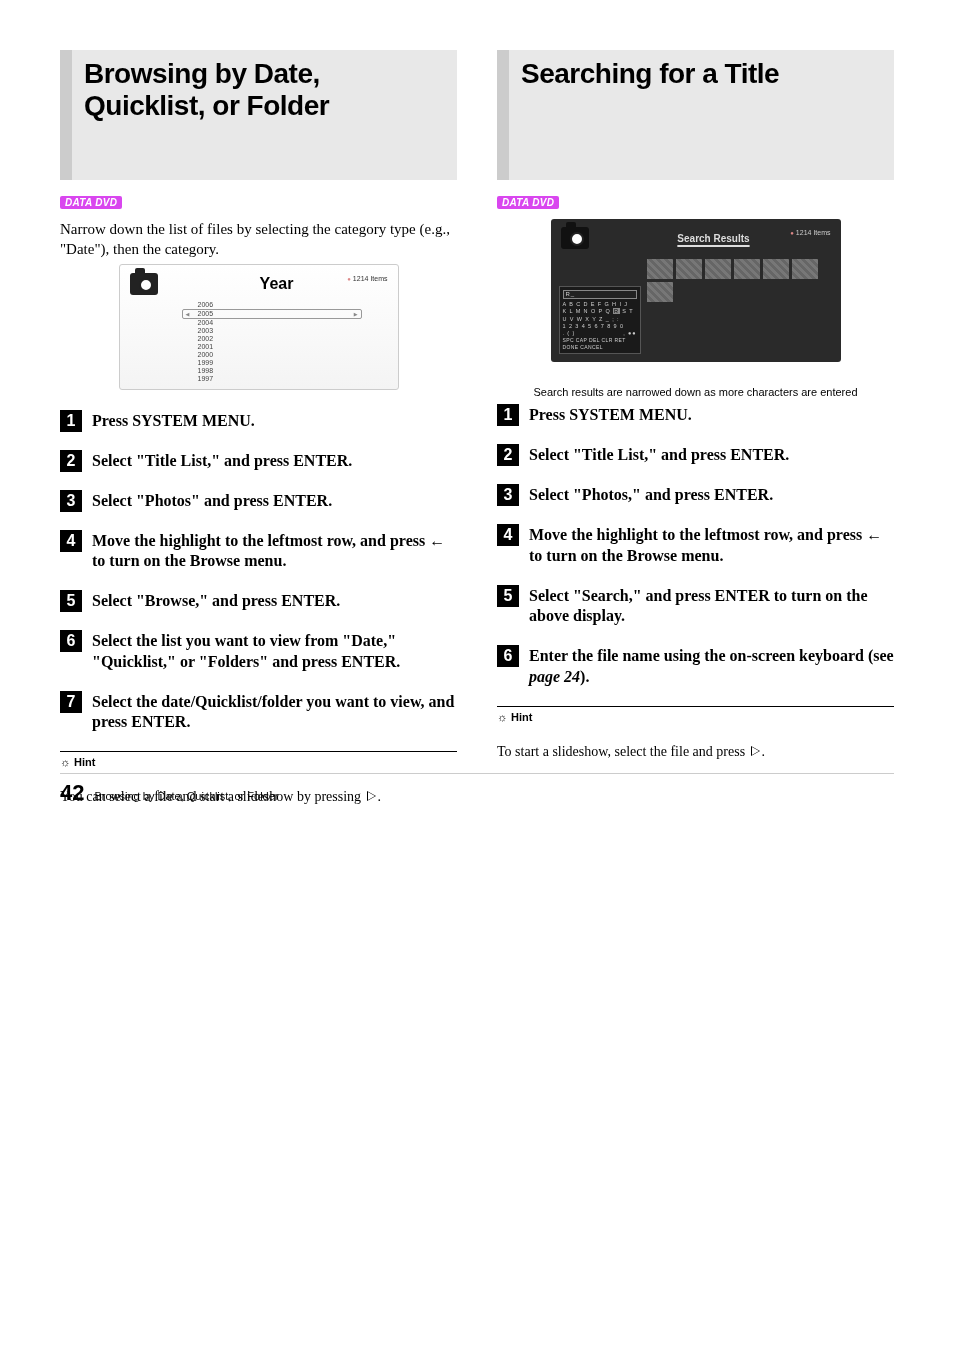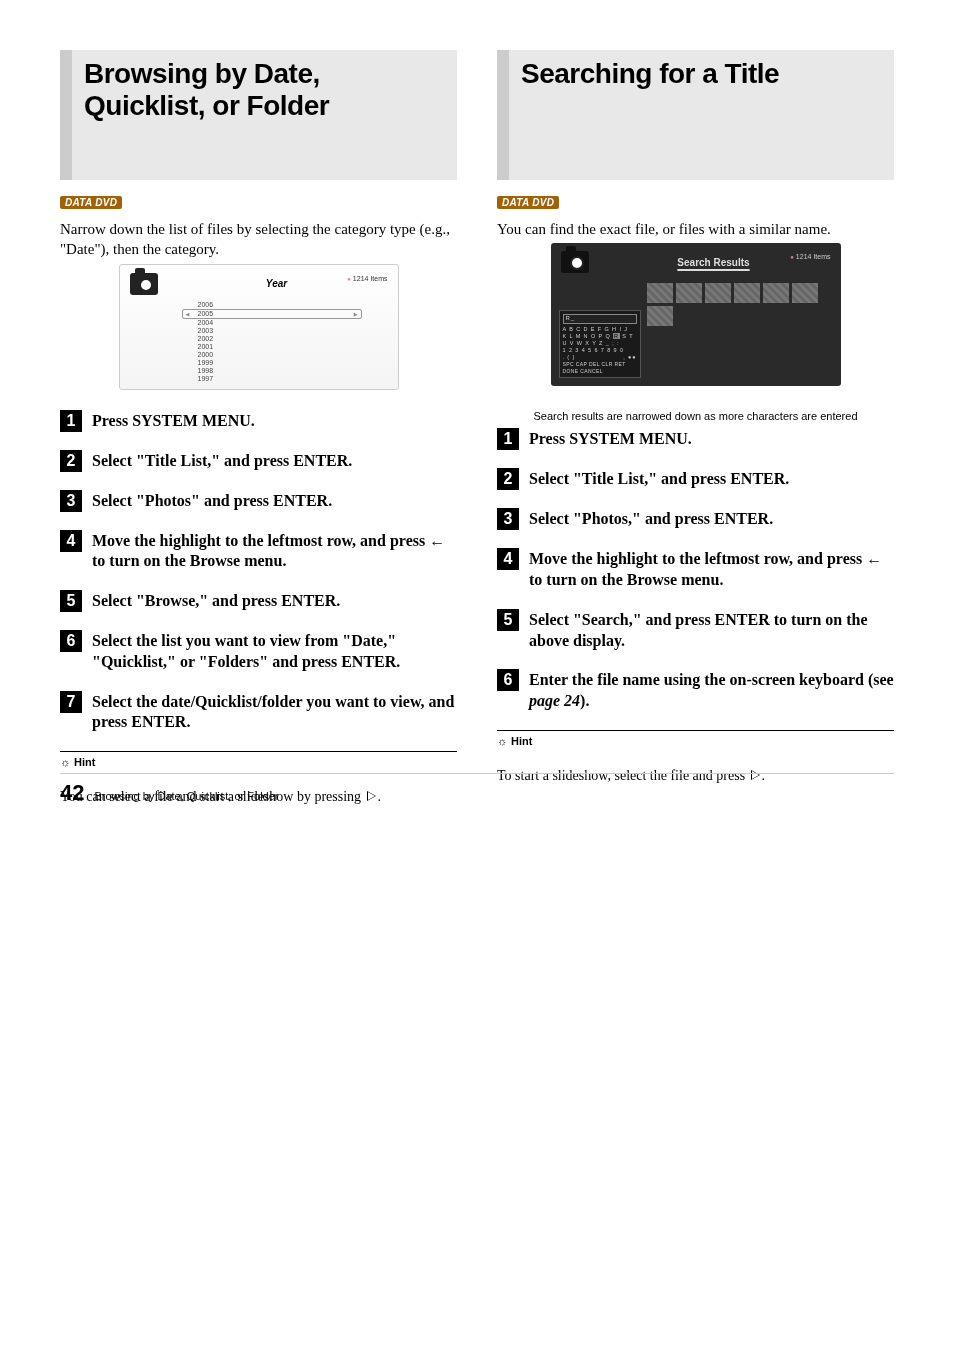--- a/index.html
+++ b/index.html
@@ -29,21 +29,21 @@
   .title-block h1 {
     font-family: Arial, Helvetica, sans-serif;
     font-weight: 900;
     font-size: 28px;
     line-height: 1.15;
     font-stretch: condensed;
     letter-spacing: -0.5px;
   }
   .badge {
     display: inline-block;
-    background: #a16207;
+    background: #d946ef;
     color: #fff;
     font-family: Arial, sans-serif;
     font-weight: bold;
     font-style: italic;
     font-size: 10px;
     padding: 1px 5px;
     border-radius: 2px;
     margin: 4px 0 10px 0;
     letter-spacing: 0.3px;
   }
@@ -82,22 +82,22 @@
   }
   .camera-icon::after {
     content: "";
     position: absolute;
     top: 5px; left: 9px;
     width: 10px; height: 10px;
     background: #fff; border-radius: 50%;
     border: 2px solid #222;
   }
   .ss-title {
-    font-size: 10px; font-weight: bold;
-    flex: 1; text-align: center; font-style: italic;
+    font-size: 16px; font-weight: bold;
+    flex: 1; text-align: center;
   }
   .ss-count {
     font-size: 7px; color: #333;
     position: absolute; right: 4px; top: 4px;
   }
   .ss-count::before {
     content: "●"; color: #d88; margin-right: 2px; font-size: 6px;
   }
   .year-list {
     font-size: 7px; color: #444;
@@ -328,21 +328,20 @@
     <div class="hint-body">
       <span>You can select a file and start a slideshow by pressing </span><span class="play-tri"></span><span>.</span>
     </div>
   </div>
 
   <div class="col">
     <div class="title-block">
       <h1>Searching for a Title</h1>
     </div>
     <span class="badge">DATA DVD</span>
-    <p class="intro">You can find the exact file, or files with a similar name.</p>
 
     <div class="ss-search">
       <div class="ss-header">
         <span class="camera-icon cam"></span>
         <span class="ss-title2">Search Results</span>
         <span class="ss-count" style="color:#ccc">1214 Items</span>
       </div>
       <div class="thumbs">
         <div></div>
           <div></div>

